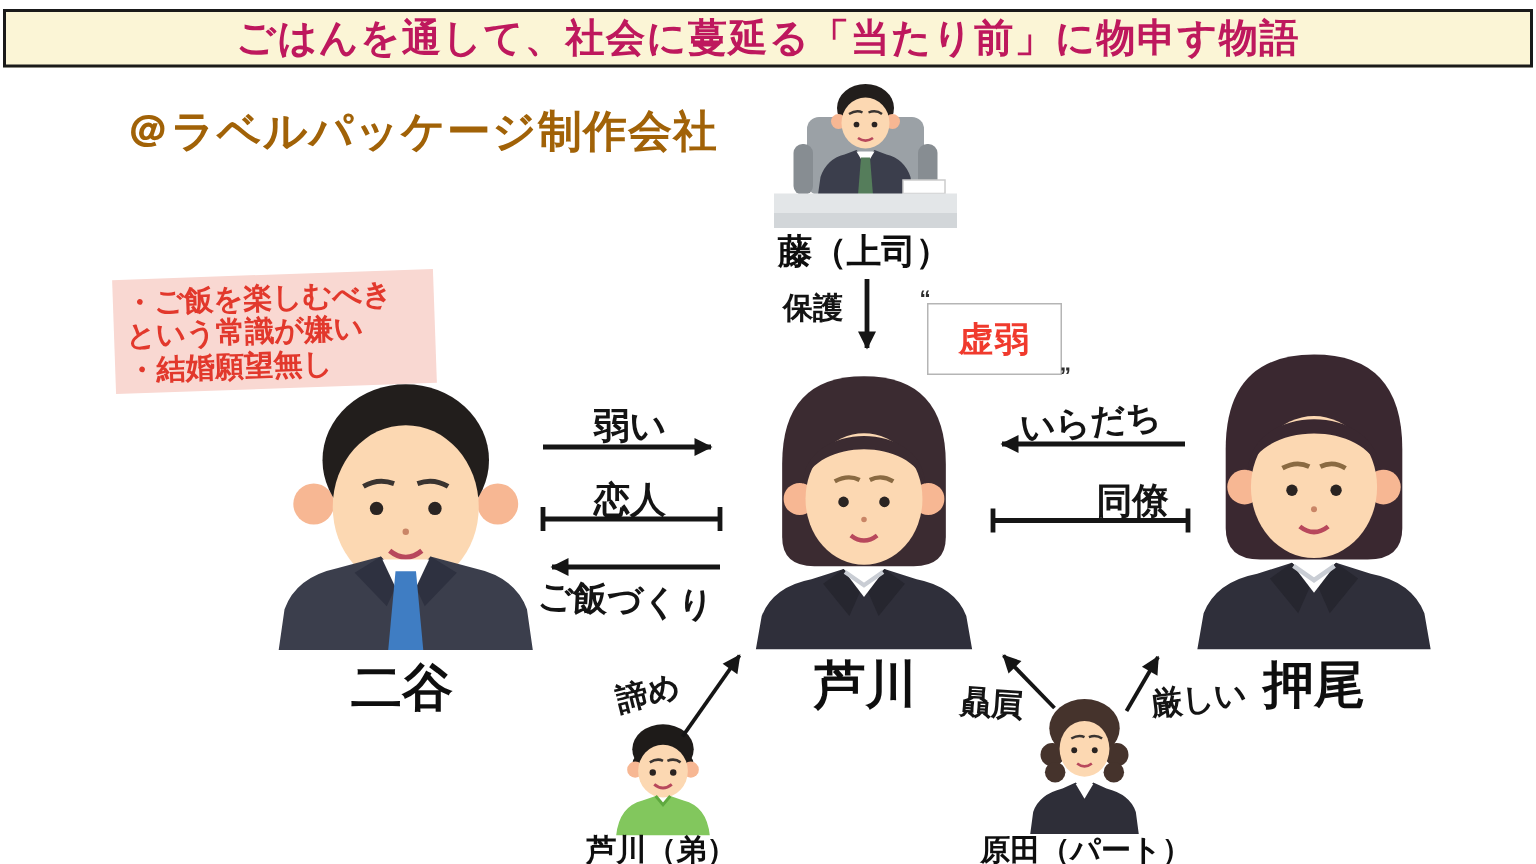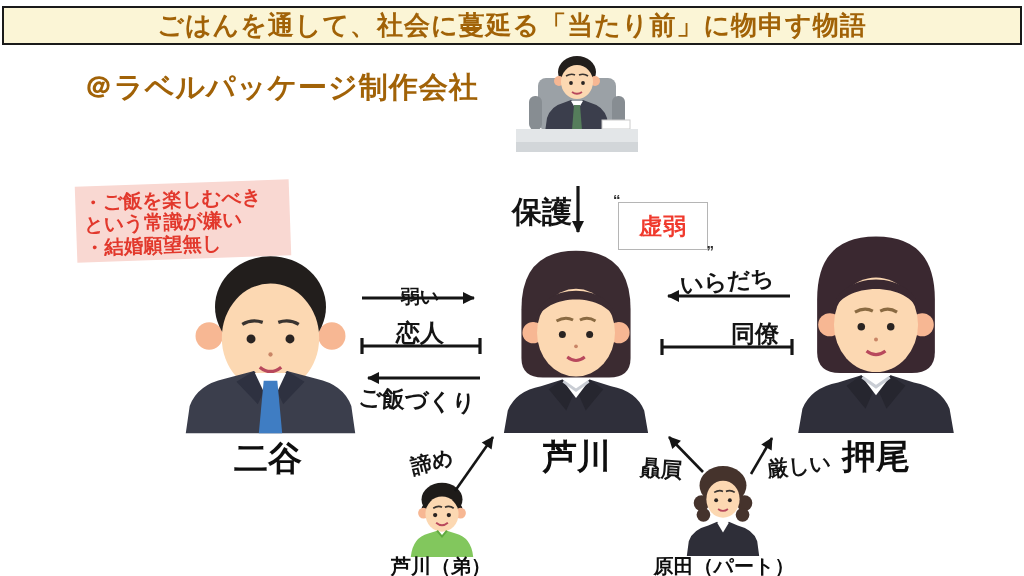--- a/index.html
+++ b/index.html
@@ -10,21 +10,21 @@
   *{box-sizing:border-box;}
   .stage{
     position:relative;width:1024px;height:576px;background:#ffffff;
     overflow:hidden;margin:0 auto;
     font-family:"Liberation Sans","DejaVu Sans",sans-serif;color:#111;
   }
   .banner{
     position:absolute;left:2px;top:6px;width:1020px;height:39px;
     background:var(--banner-bg);border:2px solid var(--banner-border);
     display:flex;align-items:center;justify-content:center;
-    font-size:26px;font-weight:800;letter-spacing:1px;color:#a16207;
+    font-size:26px;font-weight:800;letter-spacing:1px;color:#be185d;
   }
   .subtitle{
     position:absolute;left:84px;top:68px;font-size:29px;font-weight:800;color:#a16207;
     letter-spacing:1px;
   }
   .note{
     position:absolute;left:76px;top:183px;width:214px;height:76px;
     background:var(--note-bg);transform:rotate(-2deg);
     padding:5px 8px;line-height:1.15;
     font-size:19.5px;font-weight:800;color:var(--note-text);
@@ -218,29 +218,30 @@
     <line x1="662" y1="339" x2="662" y2="355" stroke="#151515" stroke-width="3.2"></line>
     <line x1="792" y1="339" x2="792" y2="355" stroke="#151515" stroke-width="3.2"></line>
 
     <line x1="455" y1="491" x2="493" y2="437" stroke="#151515" stroke-width="2.6" marker-end="url(#ah)"></line>
 
     <line x1="703" y1="472" x2="669" y2="437" stroke="#151515" stroke-width="2.6" marker-end="url(#ah)"></line>
 
     <line x1="751" y1="474" x2="772" y2="438" stroke="#151515" stroke-width="2.6" marker-end="url(#ah)"></line>
   </svg>
 
-  <div class="rel" style="left:542px;top:192px;font-size:30px;">保護</div>
-  <div class="rel" style="left:420px;top:284px;font-size:19px;">弱い</div>
+  <div class="rel" style="left:542px;top:192px;font-size:20px;">保護</div>
+  <div class="rel" style="left:420px;top:268px;font-size:24px;">弱い</div>
   <div class="rel" style="left:420px;top:317px;font-size:24px;">恋人</div>
   <div class="rel" style="left:417px;top:385px;font-size:23px;transform:translateX(-50%) rotate(3deg);">ご飯づくり</div>
   <div class="rel" style="left:727px;top:266px;font-size:23px;transform:translateX(-50%) rotate(-5deg);">いらだち</div>
   <div class="rel" style="left:727px;top:318px;font-size:24px;margin-left:28px;">同僚</div>
   <div class="rel" style="left:432px;top:448px;font-size:21px;transform:translateX(-50%) rotate(-14deg);">諦め</div>
   <div class="rel" style="left:661px;top:455px;font-size:21px;transform:translateX(-50%) rotate(4deg);">贔屓</div>
   <div class="rel" style="left:799px;top:452px;font-size:21px;transform:translateX(-50%) rotate(-7deg);">厳しい</div>
 
+  <div class="name" style="left:576px;top:152px;font-size:23px;">藤（上司）</div>
   <div class="name" style="left:268px;top:436px;font-size:34px;">二谷</div>
   <div class="name" style="left:876px;top:434px;font-size:34px;">押尾</div>
   <div class="name" style="left:577px;top:434px;font-size:34px;">芦川</div>
   <div class="name" style="left:441px;top:553px;font-size:20px;">芦川（弟）</div>
   <div class="name" style="left:724px;top:553px;font-size:20px;">原田（パート）</div>
 
 </div>
 
 </body></html>

